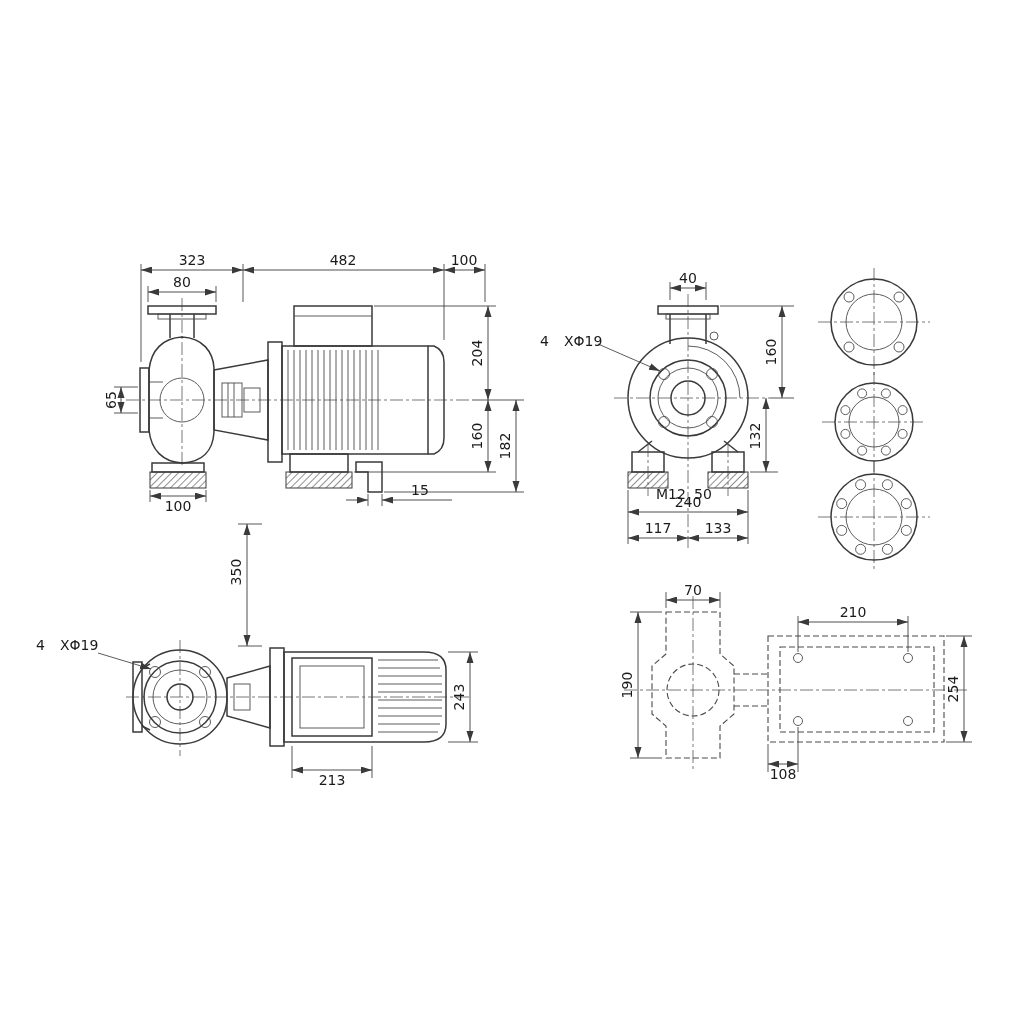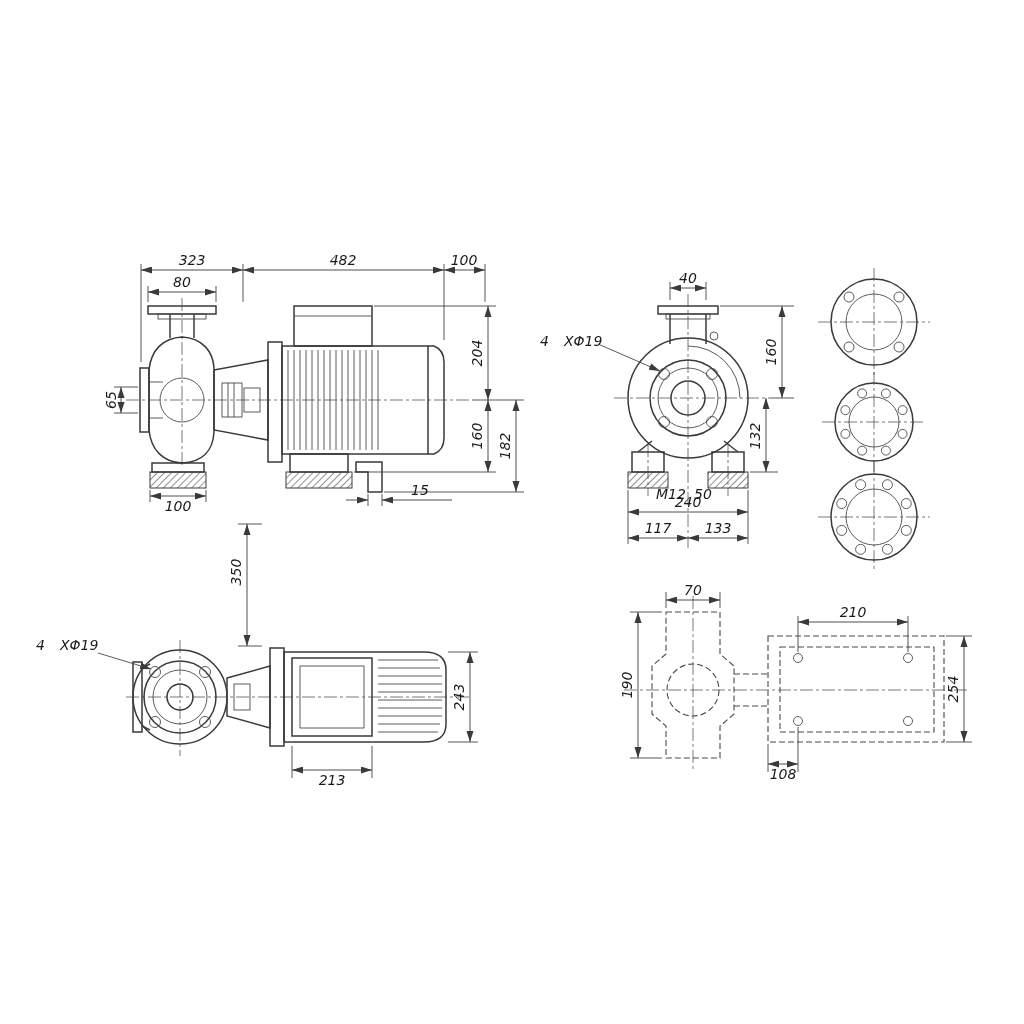--- a/index.html
+++ b/index.html
@@ -1,16 +1,16 @@
 <!DOCTYPE html>
 <html><head>
 <meta charset="utf-8">
 <style>
   html,body{margin:0;padding:0;background:#ffffff;}
-  .canvas{width:1024px;height:1024px;background:#ffffff;position:relative;font-style:italic;}
+  .canvas{width:1024px;height:1024px;background:#ffffff;position:relative;}
   svg text{font-family:"DejaVu Sans", sans-serif;font-size:14px;fill:#1a1a1a;}
   .t{text-anchor:middle;}
   .ts{text-anchor:start;}
   .obj{stroke:#3a3a3a;stroke-width:1.5;fill:none;}
   .thin{stroke:#4a4a4a;stroke-width:0.9;fill:none;}
   .ext{stroke:#3a3a3a;stroke-width:0.85;fill:none;}
   .dim{stroke:#3a3a3a;stroke-width:0.9;fill:none;}
   .cl{stroke:#555555;stroke-width:0.8;fill:none;stroke-dasharray:13 3 3 3;}
   .dash{stroke:#4a4a4a;stroke-width:1.1;fill:none;stroke-dasharray:6 3;}
   .hatchpad{stroke:#3a3a3a;stroke-width:1;}

